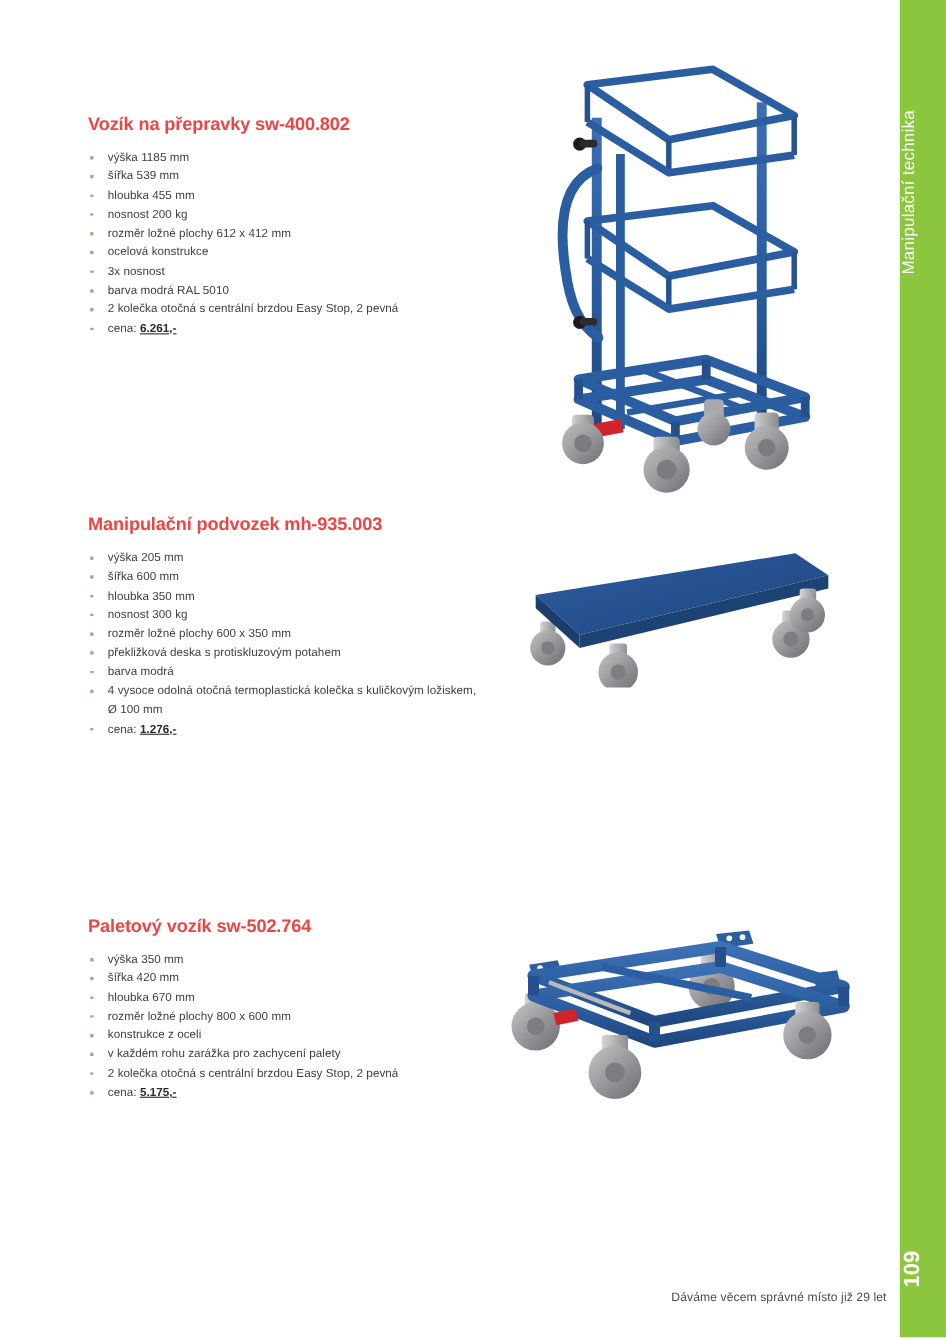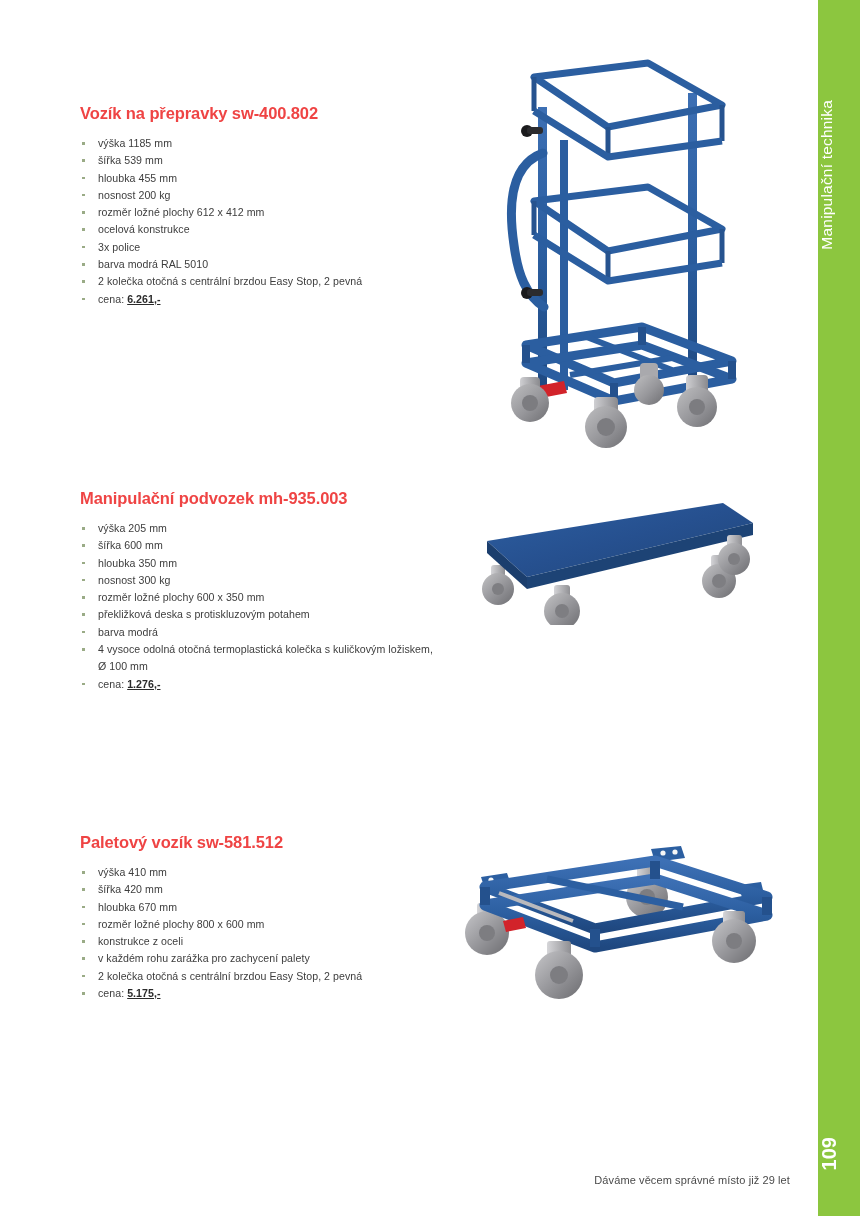--- a/index.html
+++ b/index.html
@@ -91,40 +91,40 @@
   .spec-item b { font-weight: bold; color: #2b2b2b; text-decoration: underline; }
 
   
   .photo {
     position: absolute;
   }
 
   
   .footer-slogan {
     position: absolute;
-    right: 70px;
+    right: 54px;
     bottom: 30px;
     font-size: 11px;
     color: #4a4a4a;
     letter-spacing: .1px;
   }
 </style>
 </head>
 <body>
 
 <div class="product" id="product-0" style="top:104px;">
   <h2 class="product-title">Vozík na přepravky sw-400.802</h2>
   <ul class="spec-list">
     <li class="spec-item">výška 1185 mm</li>
     <li class="spec-item">šířka 539 mm</li>
     <li class="spec-item">hloubka 455 mm</li>
     <li class="spec-item">nosnost 200 kg</li>
     <li class="spec-item">rozměr ložné plochy 612 x 412 mm</li>
     <li class="spec-item">ocelová konstrukce</li>
-    <li class="spec-item">3x police</li>
+    <li class="spec-item">3x nosnost</li>
     <li class="spec-item">barva modrá RAL 5010</li>
     <li class="spec-item">2 kolečka otočná s centrální brzdou Easy Stop, 2 pevná</li>
     <li class="spec-item">
       <span>cena:</span>
       <b>6.261,-</b>
     </li>
   </ul>
 </div>
 
 <div class="photo" style="left:500px; top:45px; width:250px; height:405px;">
@@ -215,21 +215,21 @@
       <circle cx="197" cy="362" r="8" fill="#7c7c80"></circle>
     </g>
 
     <g>
       <rect x="140" y="318" width="18" height="22" rx="4" fill="#a9a9ad"></rect>
       <circle cx="149" cy="345" r="15" fill="url(#greyWheel)"></circle>
     </g>
   </svg>
 </div>
 
-<div class="product" id="product-1" style="top:468px;margin-top:21px;">
+<div class="product" id="product-1" style="top:468px;">
   <h2 class="product-title">Manipulační podvozek mh-935.003</h2>
   <ul class="spec-list">
     <li class="spec-item">výška 205 mm</li>
     <li class="spec-item">šířka 600 mm</li>
     <li class="spec-item">hloubka 350 mm</li>
     <li class="spec-item">nosnost 300 kg</li>
     <li class="spec-item">rozměr ložné plochy 600 x 350 mm</li>
     <li class="spec-item">překližková deska s protiskluzovým potahem</li>
     <li class="spec-item">barva modrá</li>
     <li class="spec-item" style="width:340px;">4 vysoce odolná otočná termoplastická kolečka s kuličkovým ložiskem, Ø 100 mm</li>
@@ -282,23 +282,23 @@
     </g>
     <g>
       <rect x="272" y="40" width="15" height="20" rx="3" fill="url(#fork2)"></rect>
       <circle cx="279" cy="64" r="16" fill="url(#wheel2)"></circle>
       <circle cx="279" cy="64" r="6" fill="#7e7e82"></circle>
     </g>
   </svg>
 </div>
 
 <div class="product" id="product-2" style="top:833px;">
-  <h2 class="product-title">Paletový vozík sw-581.512</h2>
+  <h2 class="product-title">Paletový vozík sw-502.764</h2>
   <ul class="spec-list">
-    <li class="spec-item">výška 410 mm</li>
+    <li class="spec-item">výška 350 mm</li>
     <li class="spec-item">šířka 420 mm</li>
     <li class="spec-item">hloubka 670 mm</li>
     <li class="spec-item">rozměr ložné plochy 800 x 600 mm</li>
     <li class="spec-item">konstrukce z oceli</li>
     <li class="spec-item">v každém rohu zarážka pro zachycení palety</li>
     <li class="spec-item">2 kolečka otočná s centrální brzdou Easy Stop, 2 pevná</li>
     <li class="spec-item">
       <span>cena:</span>
       <b>5.175,-</b>
     </li>

